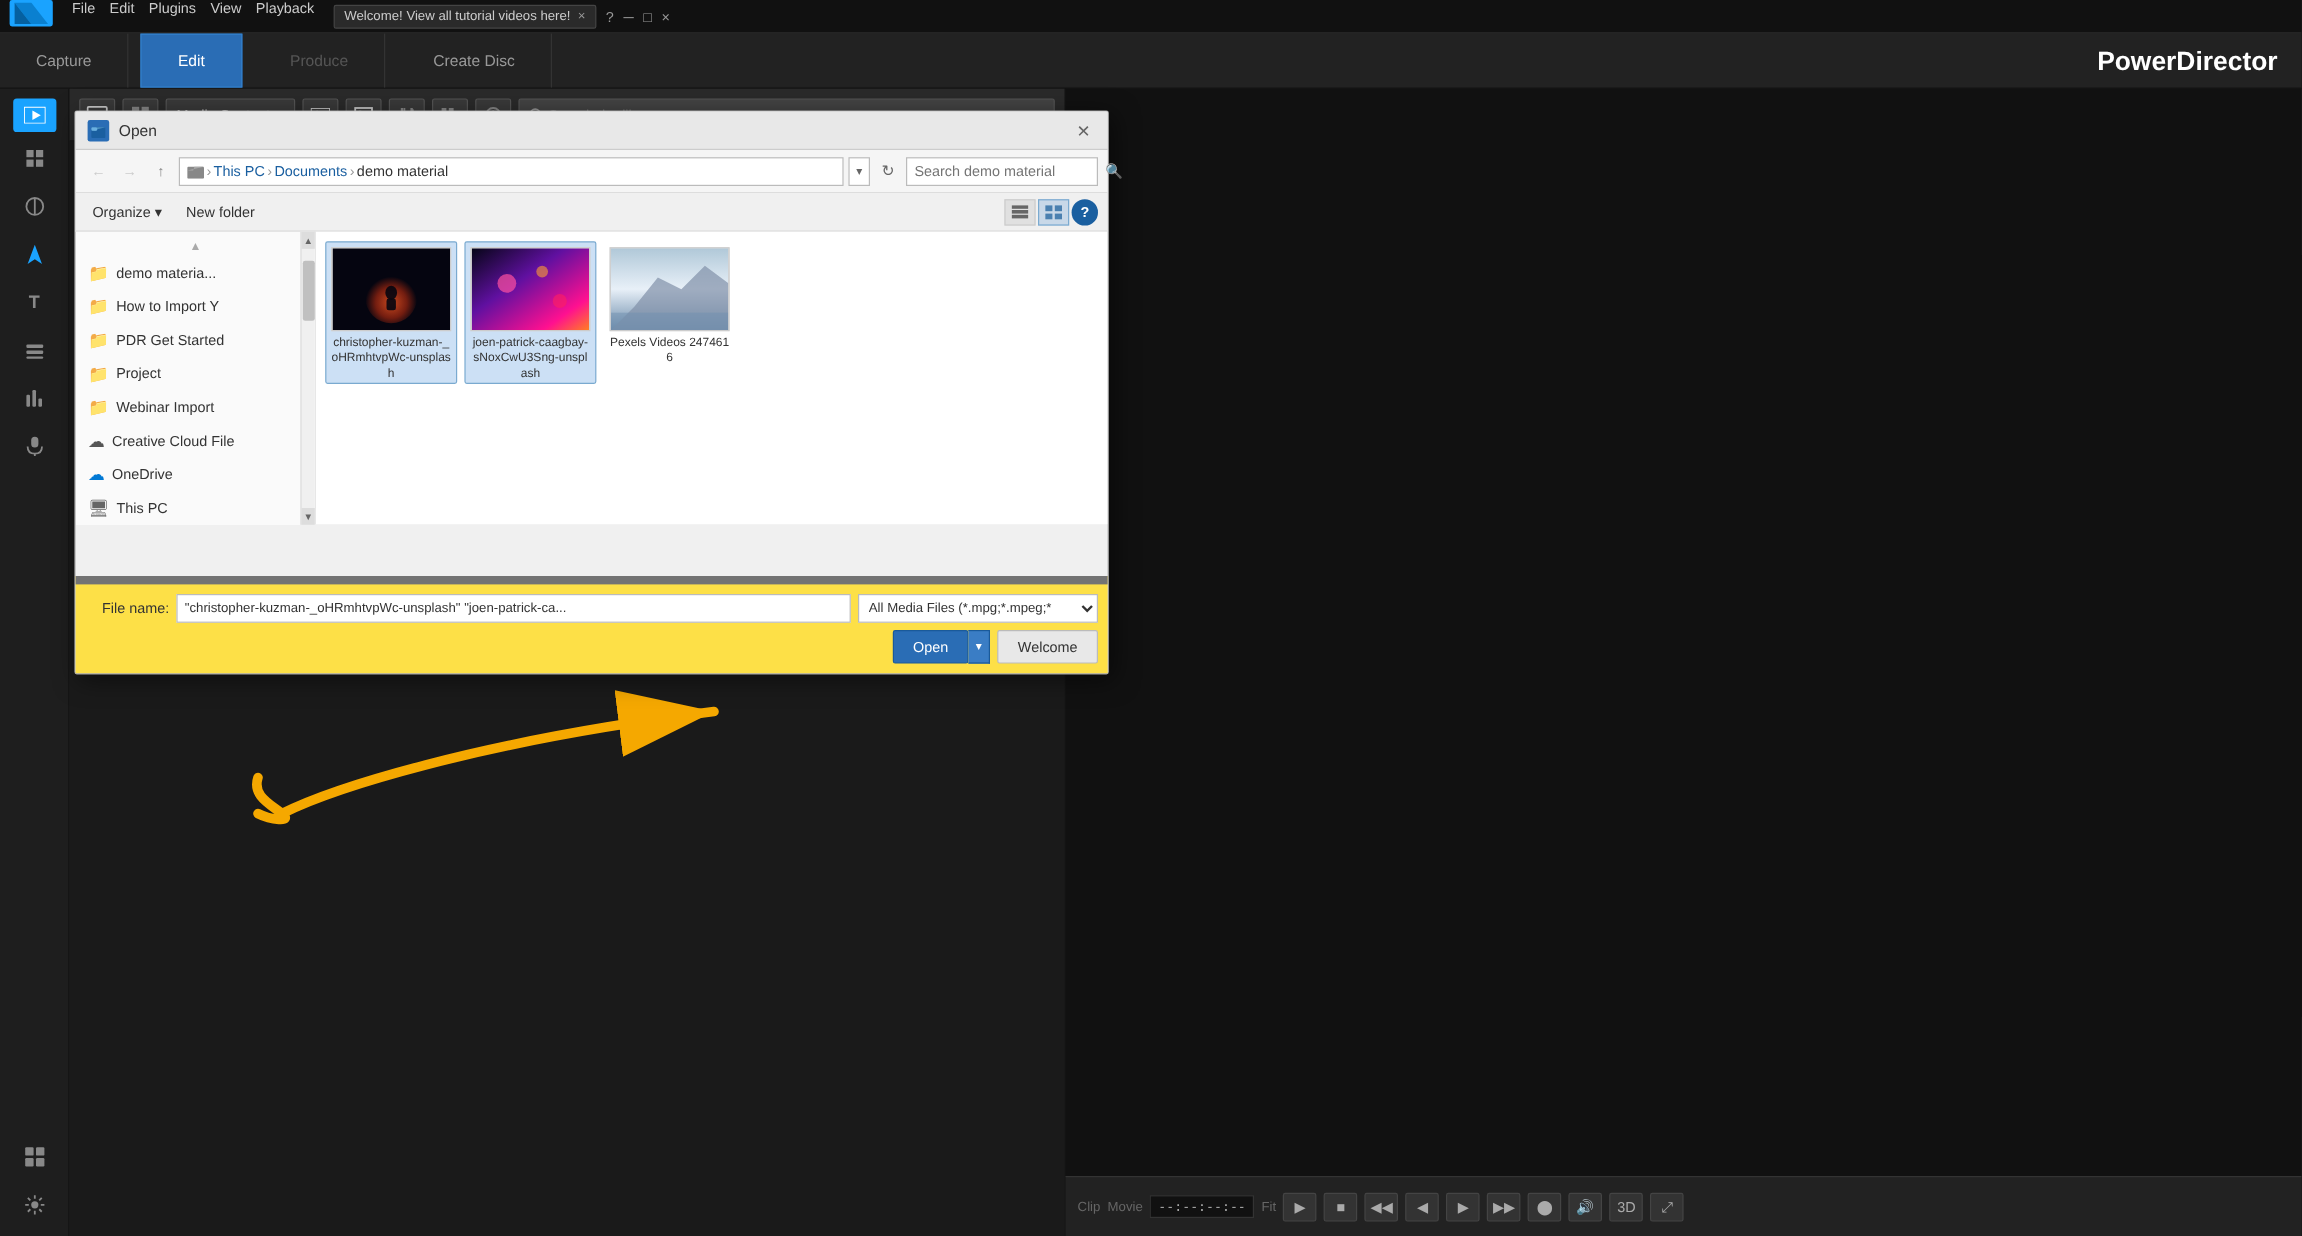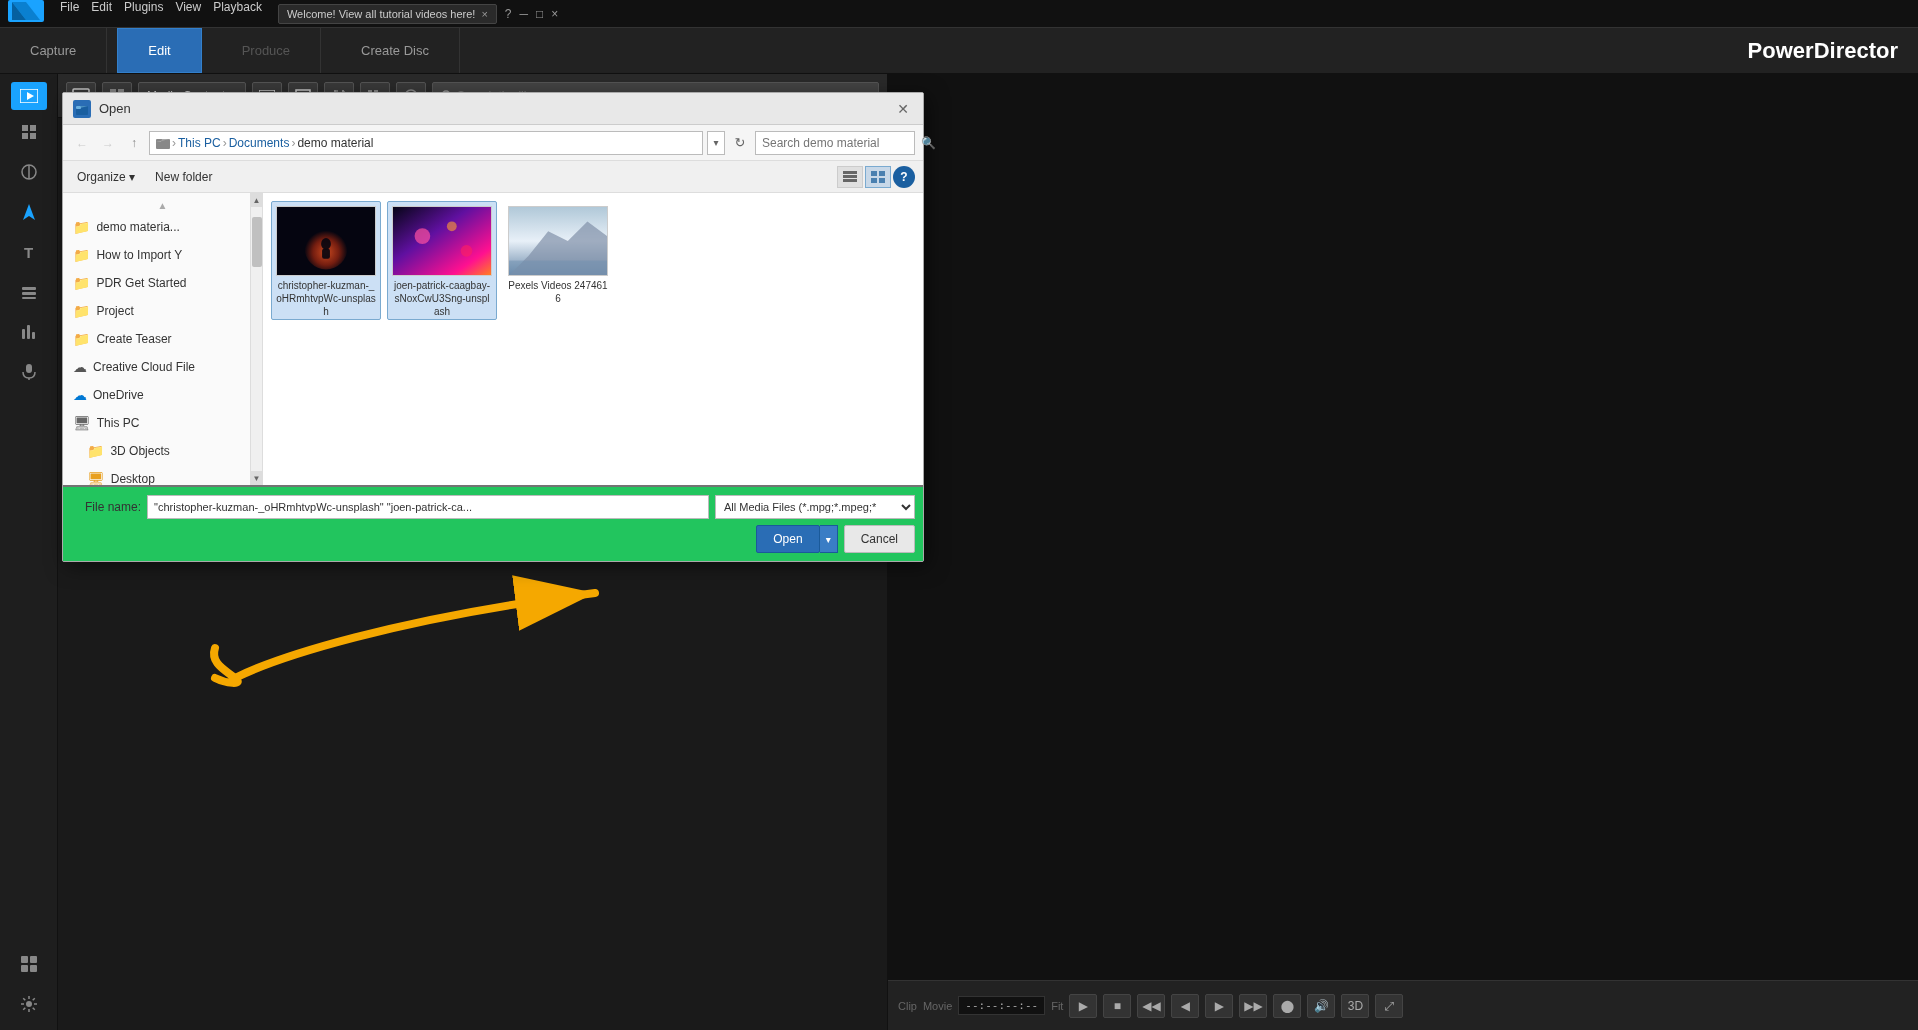--- a/index.html
+++ b/index.html
@@ -528,23 +528,24 @@
       text-align: center;
       margin-top: 3px;
       word-break: break-all;
       max-height: 36px;
       overflow: hidden;
       line-height: 1.3;
     }
 
     
     .dialog-bottom {
-      border-top: 2px solid #737373;
+      border-top: 7px solid #737373;
       padding: 8px;
-      background: #22c55e;
+      background: #fde047;
+      margin-top: 43px;
     }
     .filename-row {
       display: flex;
       align-items: center;
       gap: 6px;
       margin-bottom: 6px;
     }
     .filename-label {
       font-size: 12px;
       color: #333;
@@ -906,21 +907,21 @@
       <div class="nav-item">
         <span class="folder-icon">📁</span>
         <span>PDR Get Started</span>
       </div>
       <div class="nav-item">
         <span class="folder-icon">📁</span>
         <span>Project</span>
       </div>
       <div class="nav-item">
         <span class="folder-icon">📁</span>
-        <span>Create Teaser</span>
+        <span>Webinar Import</span>
       </div>
       <div class="nav-item">
         <span class="folder-icon cloud">☁</span>
         <span>Creative Cloud File</span>
       </div>
       <div class="nav-item">
         <span class="folder-icon onedrive">☁</span>
         <span>OneDrive</span>
       </div>
       <div class="nav-item">
@@ -1015,21 +1016,21 @@
       <input class="filename-input" type="text" value="&quot;christopher-kuzman-_oHRmhtvpWc-unsplash&quot; &quot;joen-patrick-ca..." style="">
       <select class="filetype-select">
         <option>All Media Files (*.mpg;*.mpeg;*</option>
       </select>
     </div>
     <div class="dialog-action-btns">
       <div style="display:flex">
         <button class="action-btn primary">Open</button>
         <div class="action-btn-arrow">▾</div>
       </div>
-      <button class="action-btn">Cancel</button>
+      <button class="action-btn">Welcome</button>
     </div>
   </div>
 </div>
 
 <svg class="big-arrow" viewBox="0 0 520 130" xmlns="http://www.w3.org/2000/svg">
   <defs>
     <marker id="arrowhead" markerWidth="10" markerHeight="7" refX="10" refY="3.5" orient="auto">
       <polygon points="0 0, 10 3.5, 0 7" fill="#f5a800"></polygon>
     </marker>
   </defs>

